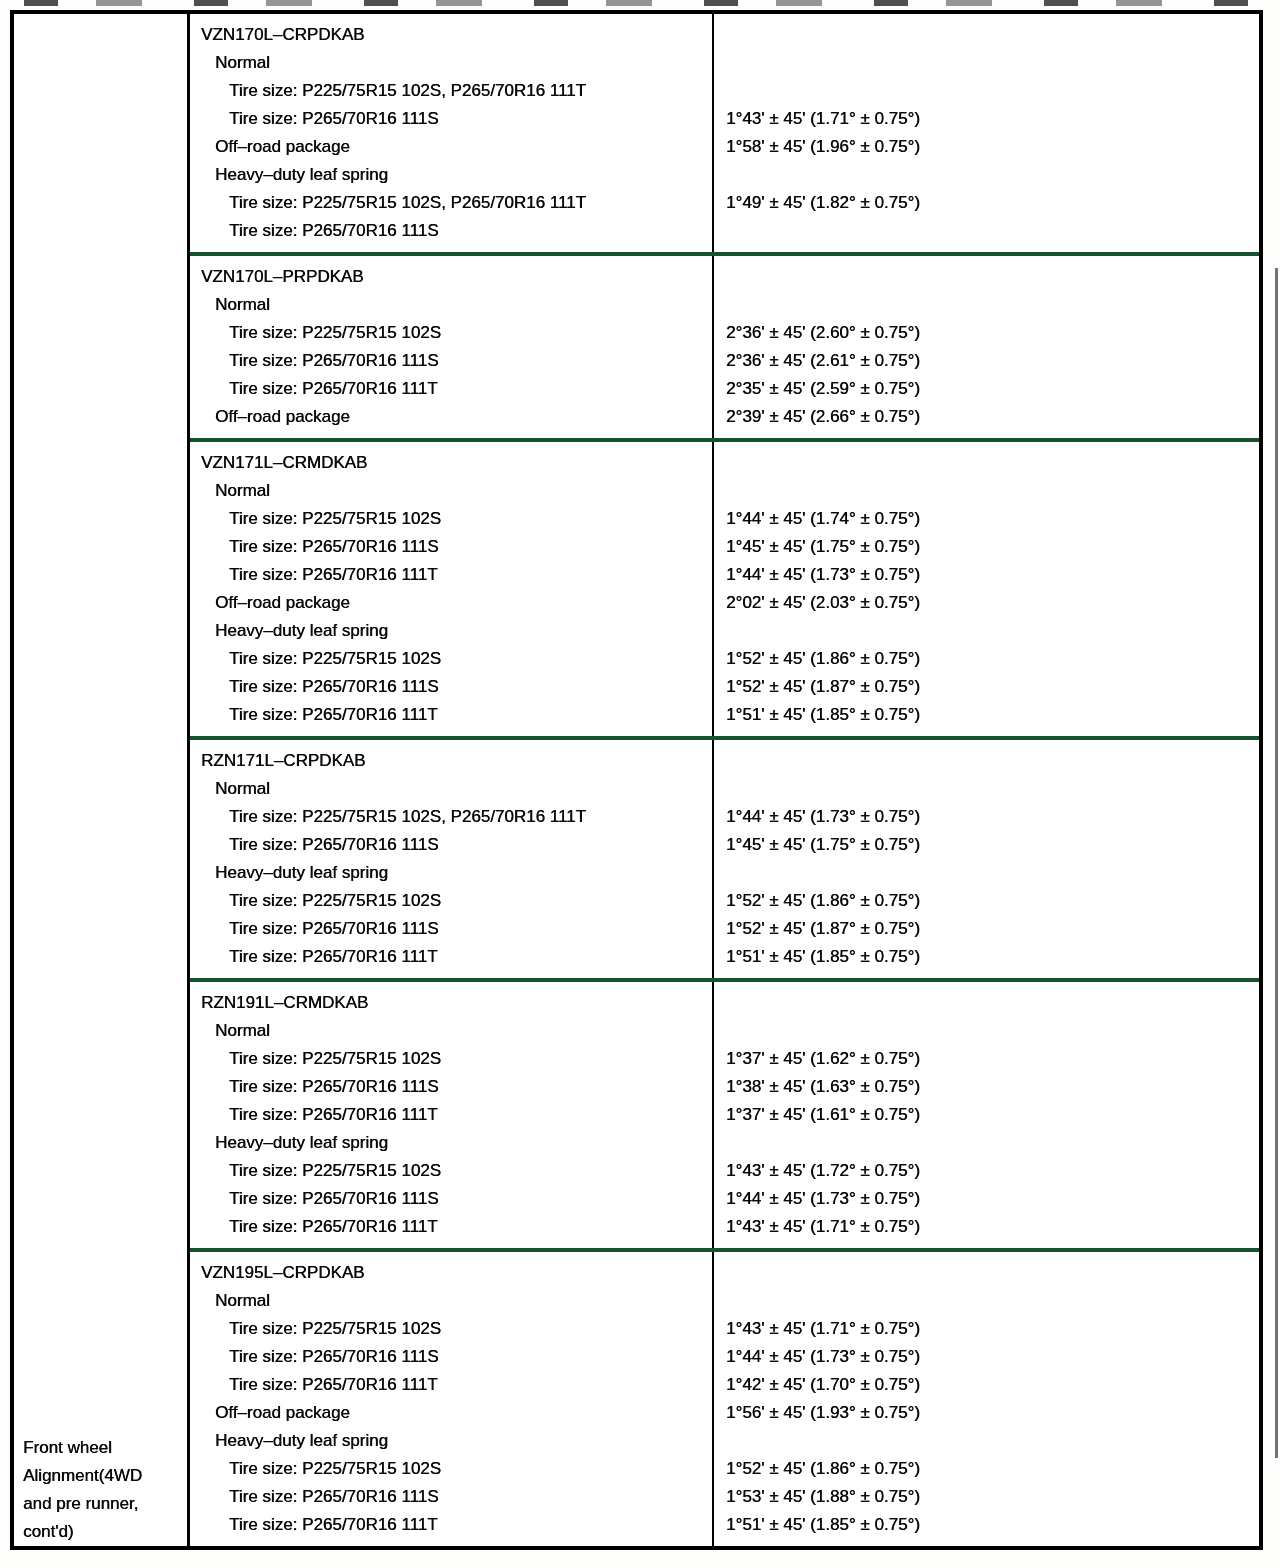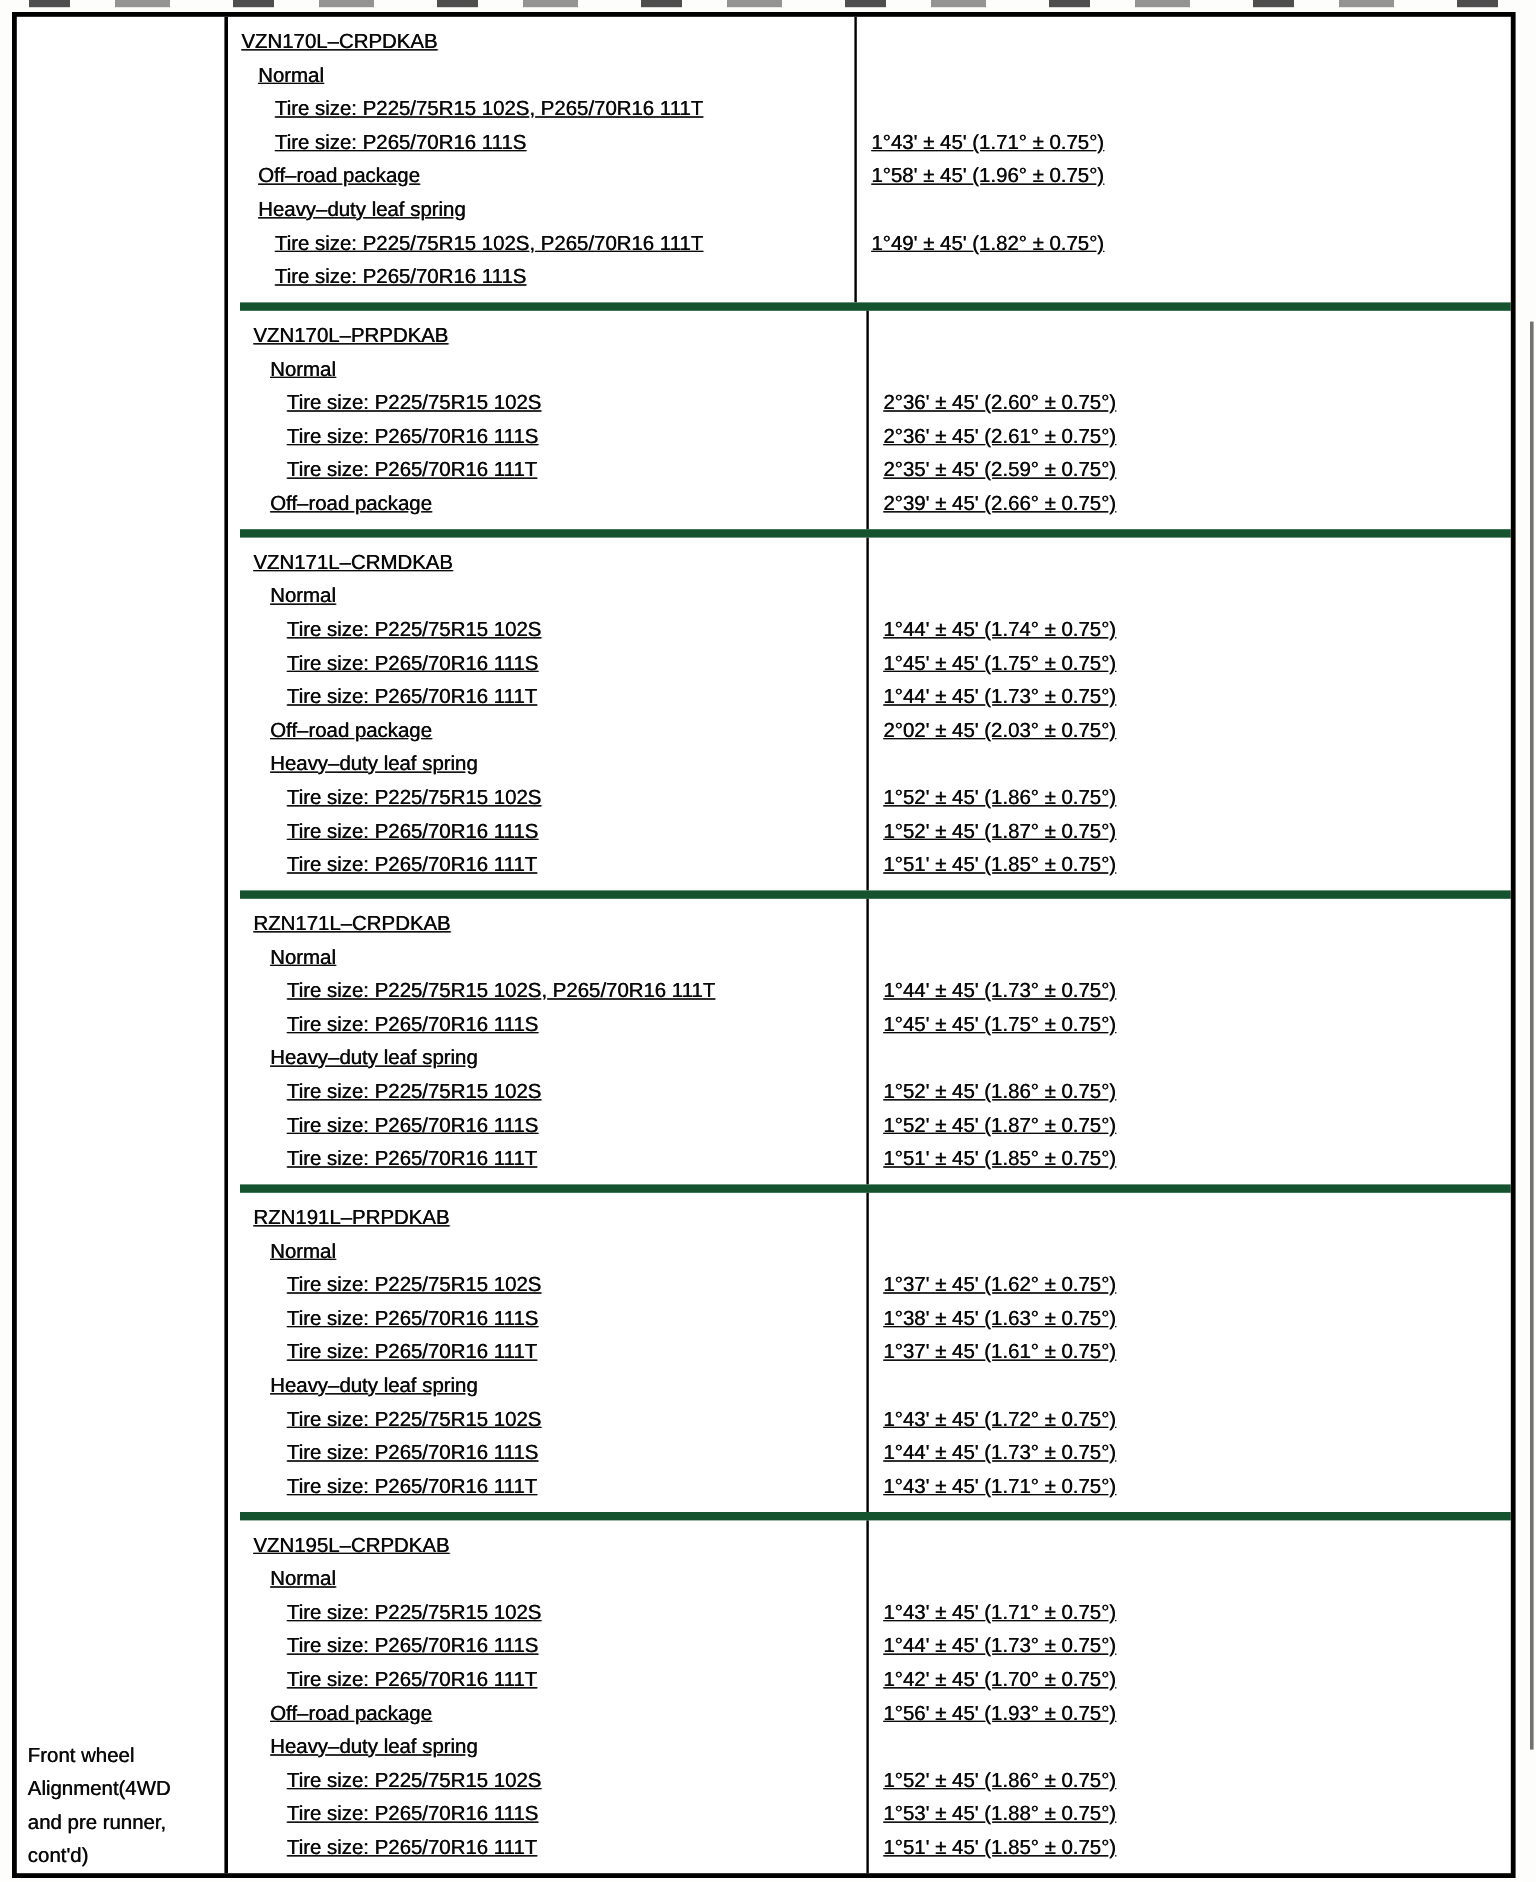--- a/index.html
+++ b/index.html
@@ -53,23 +53,22 @@
     text-shadow: 0.4px 0 0 #0a0a0a;
   }
   .sections {
     flex: 1;
     display: flex;
     flex-direction: column;
   }
   .section {
     position: relative;
     padding: 7px 0;
-    text-decoration: underline;
-  }
-  .section + .section { border-top: 7px solid #14532d; margin-left: 10px; }
+  }
+  .section + .section { border-top: 4px solid #14532d; }
   
   .section::before {
     content: "";
     position: absolute;
     left: 522px; top: 0; bottom: 0;
     width: 2px;
     background: #000;
   }
   .row {
     display: grid;
@@ -233,21 +232,21 @@
           <div class="cell label ind2">Tire size: P265/70R16 111S</div>
           <div class="cell value">1°52' ± 45' (1.87° ± 0.75°)</div>
         </div>
         <div class="row">
           <div class="cell label ind2">Tire size: P265/70R16 111T</div>
           <div class="cell value">1°51' ± 45' (1.85° ± 0.75°)</div>
         </div>
       </div>
       <div class="section">
         <div class="row">
-          <div class="cell label ind0">RZN191L–PRPDKAB</div>
+          <div class="cell label ind0">RZN191L–CRMDKAB</div>
           <div class="cell value"></div>
         </div>
         <div class="row">
           <div class="cell label ind1">Normal</div>
           <div class="cell value"></div>
         </div>
         <div class="row">
           <div class="cell label ind2">Tire size: P225/75R15 102S</div>
           <div class="cell value">1°37' ± 45' (1.62° ± 0.75°)</div>
         </div>

